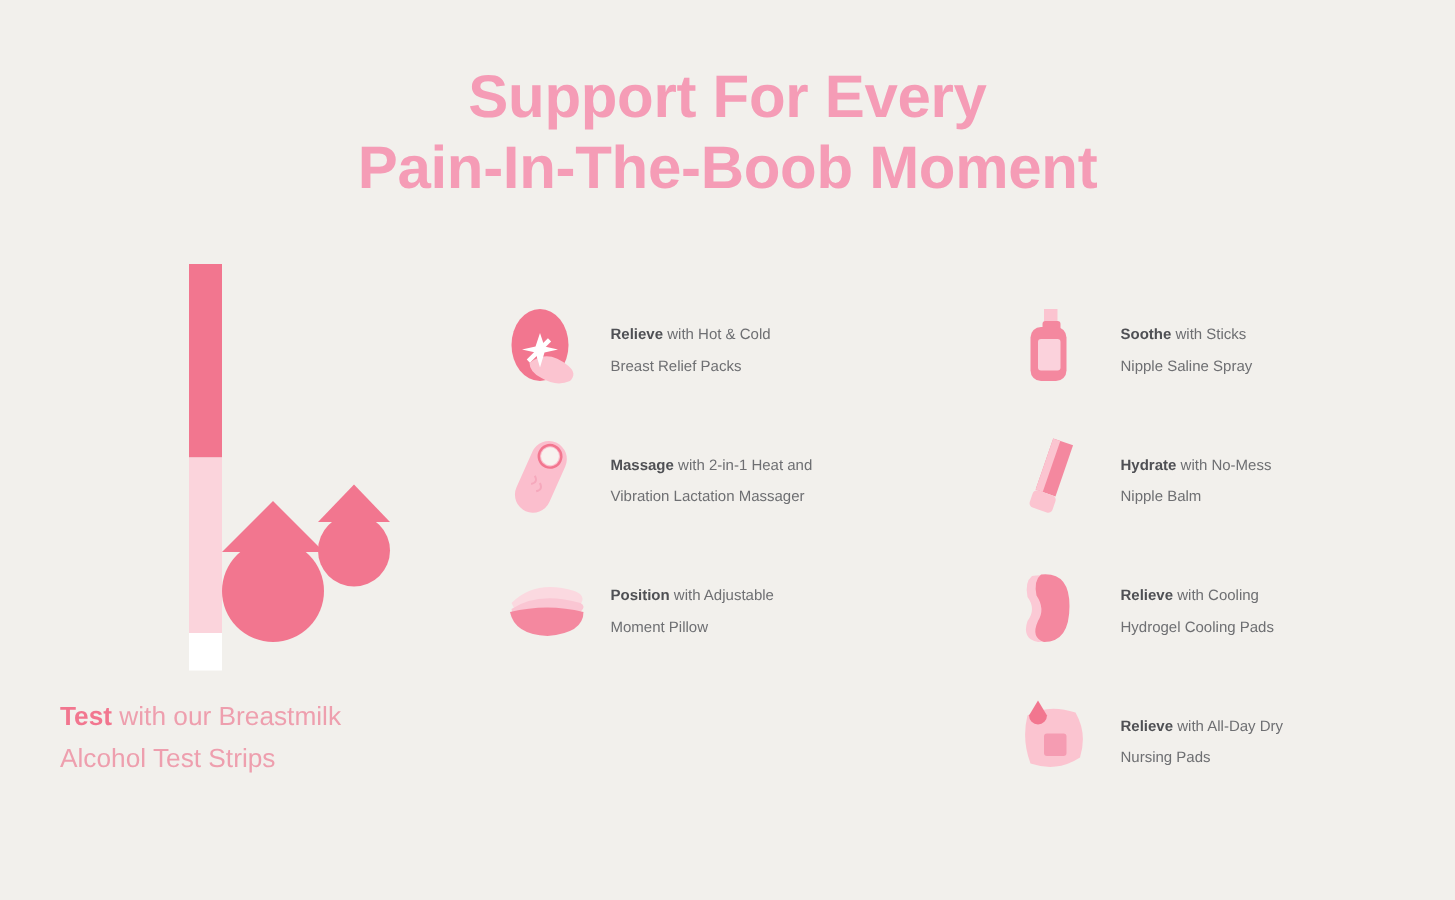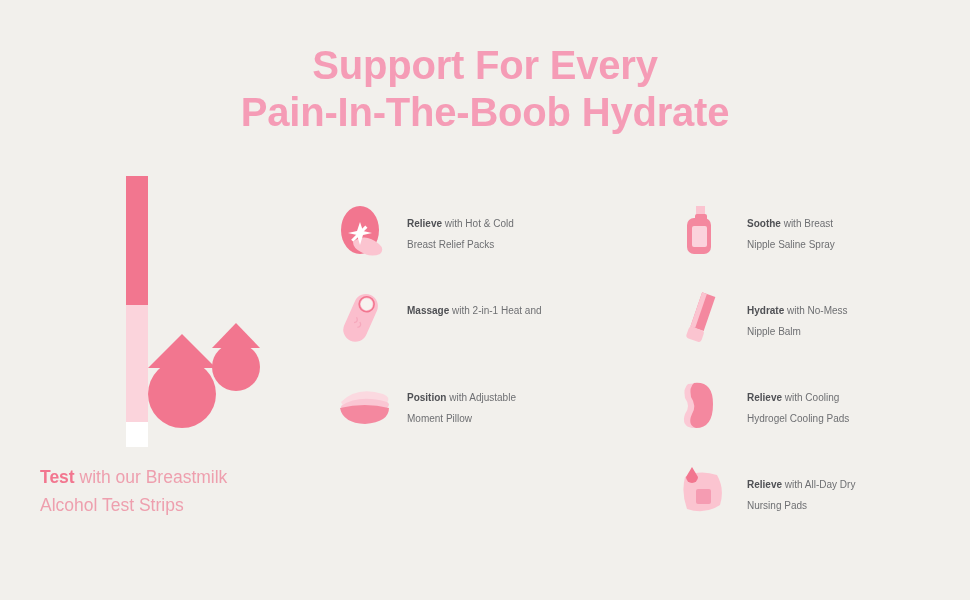--- a/index.html
+++ b/index.html
@@ -151,21 +151,21 @@
   .feature .text b {
     color: #4F5054;
     font-weight: 700;
   }
 </style>
 </head>
 <body>
 
 <div class="headline">
   <span class="line">Support For Every</span>
-  <span class="line">Pain-In-The-Boob Hydrate</span>
+  <span class="line">Pain-In-The-Boob Moment</span>
 </div>
 
 <div class="hero">
 
   <div class="strip-wrap">
     <div class="strip-dark"></div>
     <div class="strip-light"></div>
     <div class="strip-tip"></div>
   </div>
 
@@ -202,20 +202,21 @@
           <rect x="14" y="4" width="24" height="50" rx="12" fill="#FBBECD"></rect>
           <circle cx="26" cy="14" r="7.5" fill="none" stroke="#F2768F" stroke-width="1.6"></circle>
           <circle cx="26" cy="14" r="6" fill="#F7F2EF"></circle>
           <path d="M22 30 q4 3 0 6" fill="none" stroke="#F6A8BC" stroke-width="1.3"></path>
           <path d="M27 33 q4 3 0 6" fill="none" stroke="#F6A8BC" stroke-width="1.3"></path>
         </g>
       </svg>
     </div>
     <div class="text">
       <b>Massage</b><span> with 2-in-1 Heat and</span><br>
+      <span>Vibration Lactation Massager</span>
     </div>
   </div>
 
 
   <div class="feature">
     <div class="icon-box">
       <svg width="62" height="58" viewBox="0 0 62 58">
         <path d="M6 26 Q22 10 48 18 Q56 21 52 27 Q34 24 8 30 Z" fill="#FBD9E0"></path>
         <path d="M6 30 Q24 18 52 26 Q56 28 52 32 Q32 29 7 35 Z" fill="#FAC6D3"></path>
         <path d="M5 32 Q30 26 54 32 Q54 46 30 48 Q8 47 5 32 Z" fill="#F4889F"></path>
@@ -233,21 +234,21 @@
   <div class="feature">
     <div class="icon-box">
       <svg width="62" height="58" viewBox="0 0 62 58">
         <path d="M21 4 l9 0 l0 9 l-9 3 Z" fill="#FBC4D0"></path>
         <rect x="20" y="12" width="12" height="8" rx="2" fill="#F4889F"></rect>
         <rect x="12" y="16" width="24" height="36" rx="7" fill="#F4889F"></rect>
         <rect x="17" y="24" width="15" height="21" rx="2" fill="#FBD2DC"></rect>
       </svg>
     </div>
     <div class="text">
-      <b>Soothe</b><span> with Breast</span><br>
+      <b>Soothe</b><span> with Sticks</span><br>
       <span>Nipple Saline Spray</span>
     </div>
   </div>
 
   <div class="feature">
     <div class="icon-box">
       <svg width="62" height="58" viewBox="0 0 62 58">
         <g transform="rotate(19 25 28)">
           <path d="M19 4 l14 0 l0 36 l-14 0 Z" fill="#F4889F"></path>
           <path d="M19 4 l5 0 l0 36 l-5 0 Z" fill="#FBC4D0"></path>

